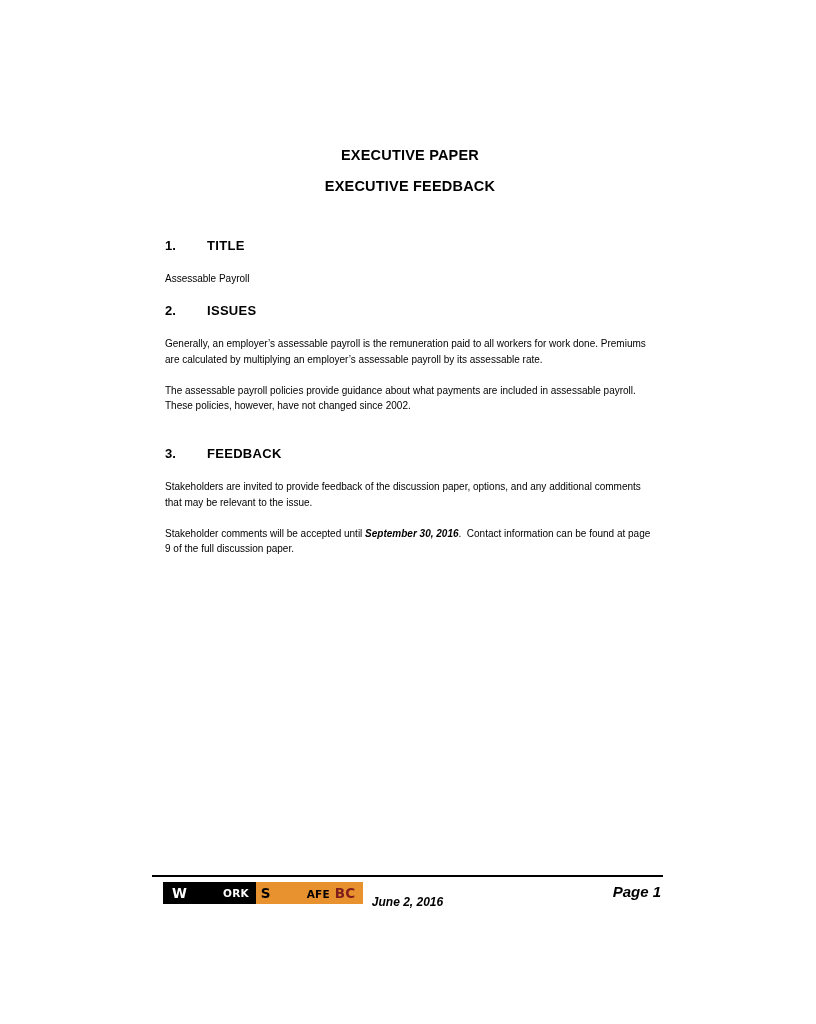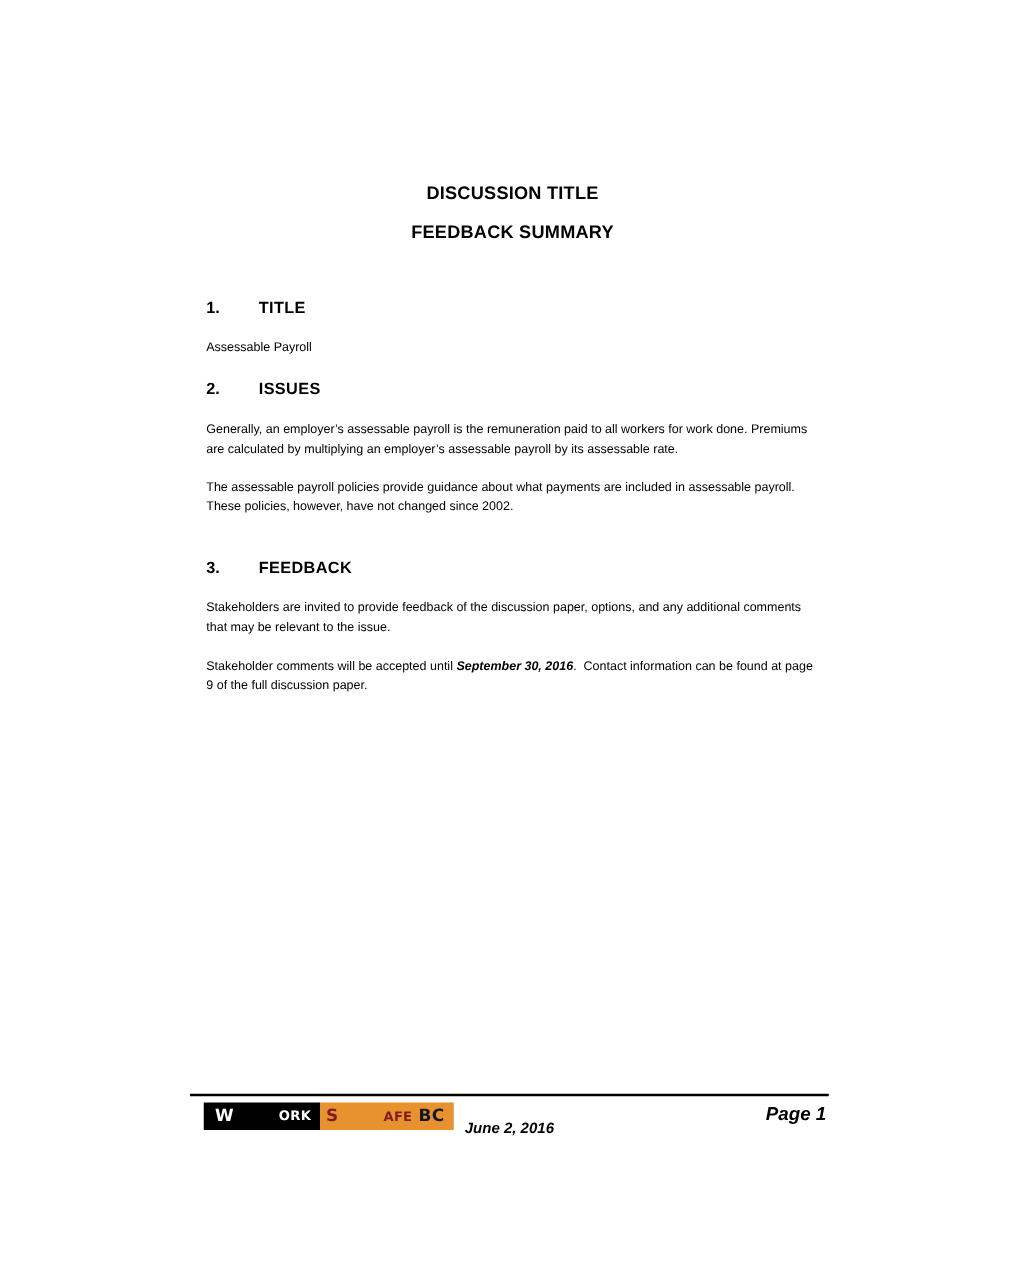--- a/index.html
+++ b/index.html
@@ -112,22 +112,22 @@
   .logo-orange {
     background: #E8912F;
     display: flex;
     align-items: center;
     padding: 0 8px 0 5px;
     font-size: 13.5px;
     font-weight: bold;
     letter-spacing: 0.2px;
     gap: 5px;
   }
-  .logo-orange .safe { color: #7f1d1d; }
-  .logo-orange .bc { color: #0f172a; }
+  .logo-orange .safe { color: #000000; }
+  .logo-orange .bc { color: #7f1d1d; }
   .logo-cap { font-size: 13.5px; }
   .logo-sm { font-size: 10.5px; margin-left: 36px; }
 
   .footer-date {
     position: absolute;
     left: 0;
     right: 0;
     top: 18px;
     text-align: center;
     font-size: 12px;
@@ -142,22 +142,22 @@
     font-style: italic;
     font-weight: bold;
   }
 </style>
 </head>
 <body>
 
 <div class="page">
 
   <div class="doc-titles">
-    <div class="doc-title-line">DISCUSSION TITLE</div>
-    <div class="doc-title-line">FEEDBACK SUMMARY</div>
+    <div class="doc-title-line">EXECUTIVE PAPER</div>
+    <div class="doc-title-line">EXECUTIVE FEEDBACK</div>
   </div>
 
   <div class="content">
 
     <div class="section-heading">
       <span class="num">1.</span>
       <span class="label">TITLE</span>
     </div>
     <div class="sp-after-heading"></div>
     <p class="body-text">Assessable Payroll</p>

